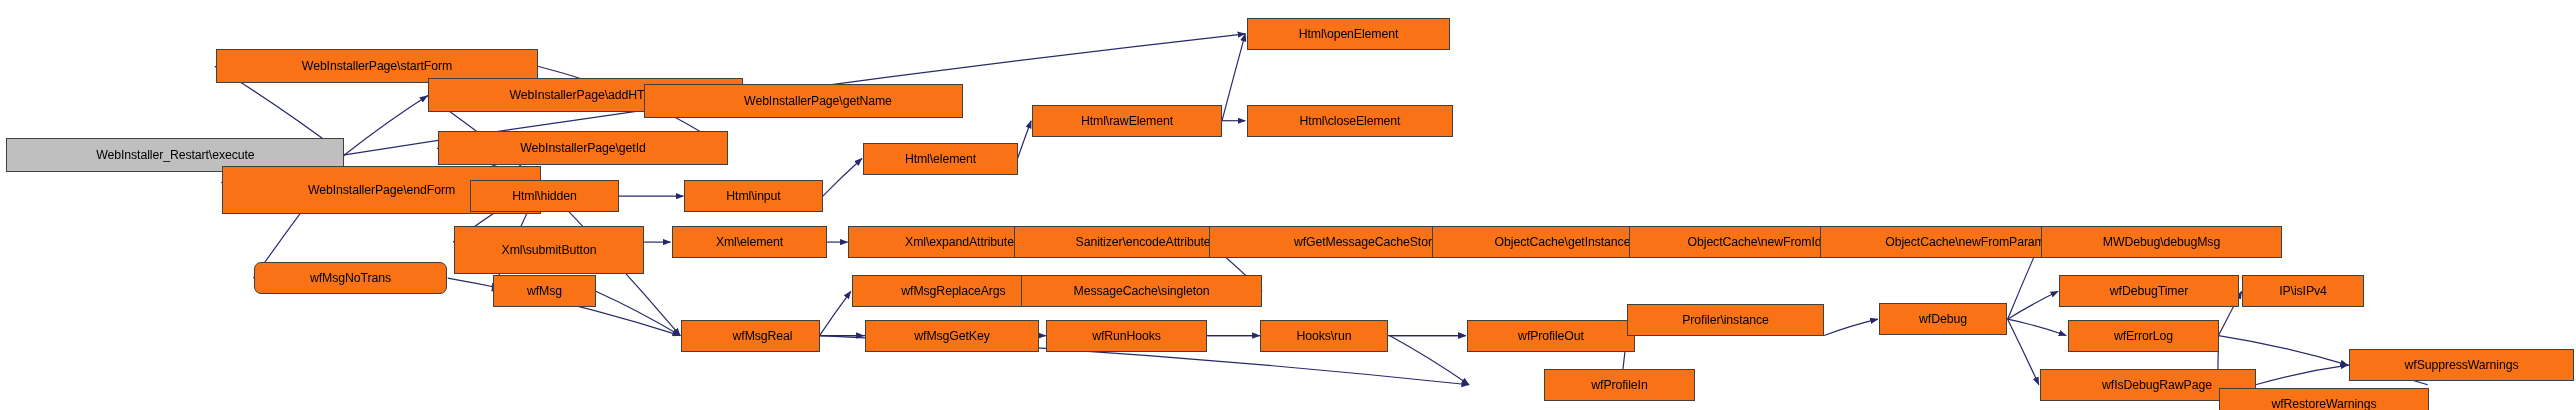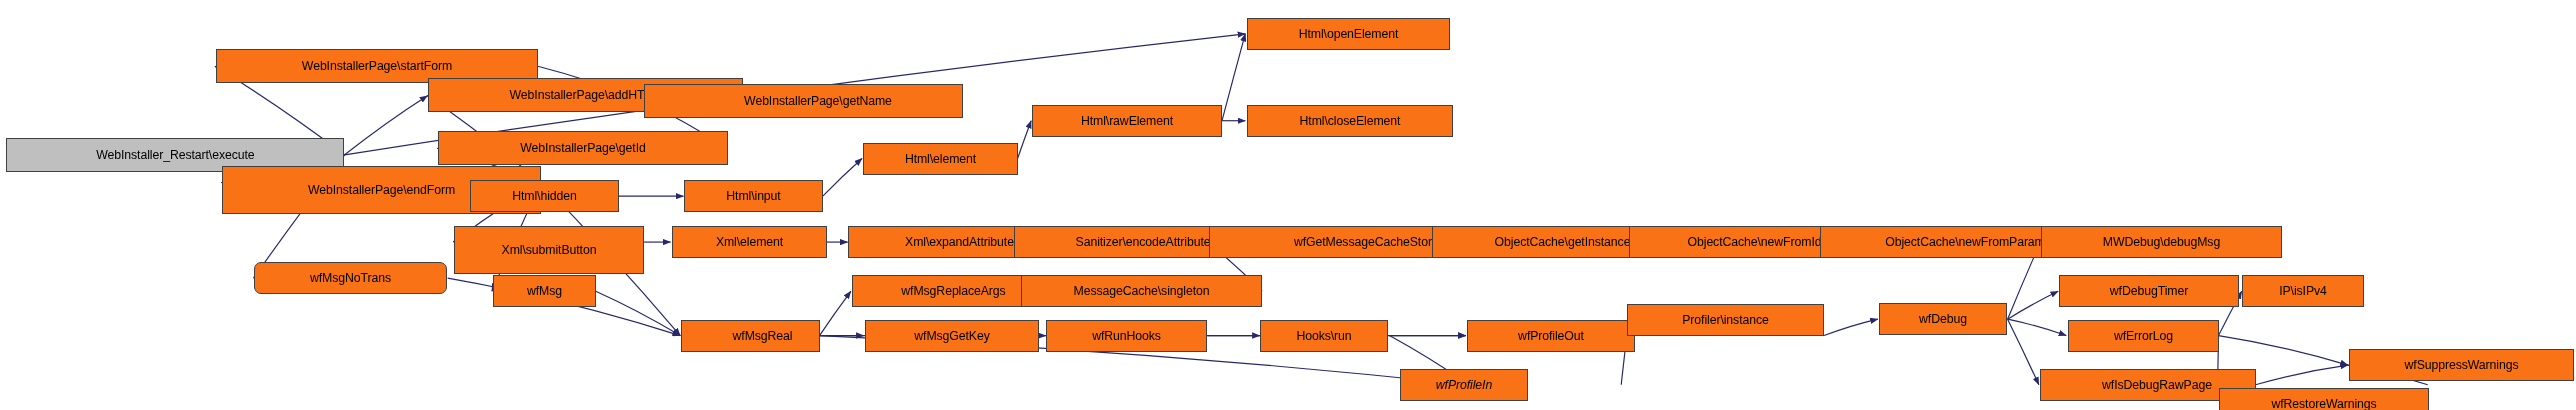--- a/index.html
+++ b/index.html
@@ -176,21 +176,21 @@
       </div>
       <div class="node" style="left: 1629px; top: 226px; width: 251px; height: 32px;">
         <span>ObjectCache\newFromId</span>
       </div>
       <div class="node" style="left: 1820px; top: 226px; width: 296px; height: 32px;">
         <span>ObjectCache\newFromParams</span>
       </div>
       <div class="node" style="left: 1467px; top: 320px; width: 168px; height: 32px;">
         <span>wfProfileOut</span>
       </div>
-      <div class="node" style="left: 1400px; top: 369px; width: 128px; height: 32px; font-style: italic;">
+      <div class="node" style="left: 1544px; top: 369px; width: 151px; height: 32px;">
         <span>wfProfileIn</span>
       </div>
       <div class="node" style="left: 1627px; top: 304px; width: 197px; height: 32px;">
         <span>Profiler\instance</span>
       </div>
       <div class="node" style="left: 1879px; top: 303px; width: 128px; height: 32px;">
         <span>wfDebug</span>
       </div>
       <div class="node" style="left: 2041px; top: 226px; width: 241px; height: 32px;">
         <span>MWDebug\debugMsg</span>

